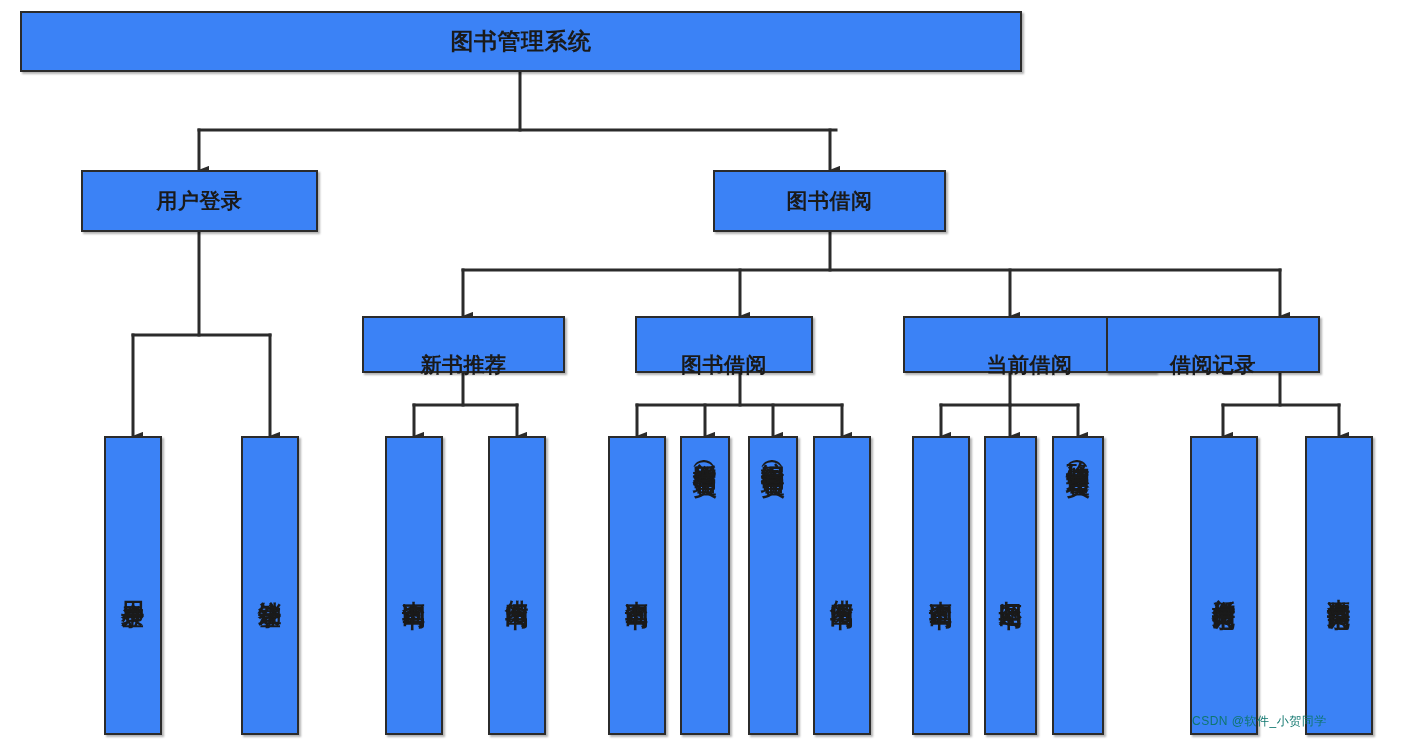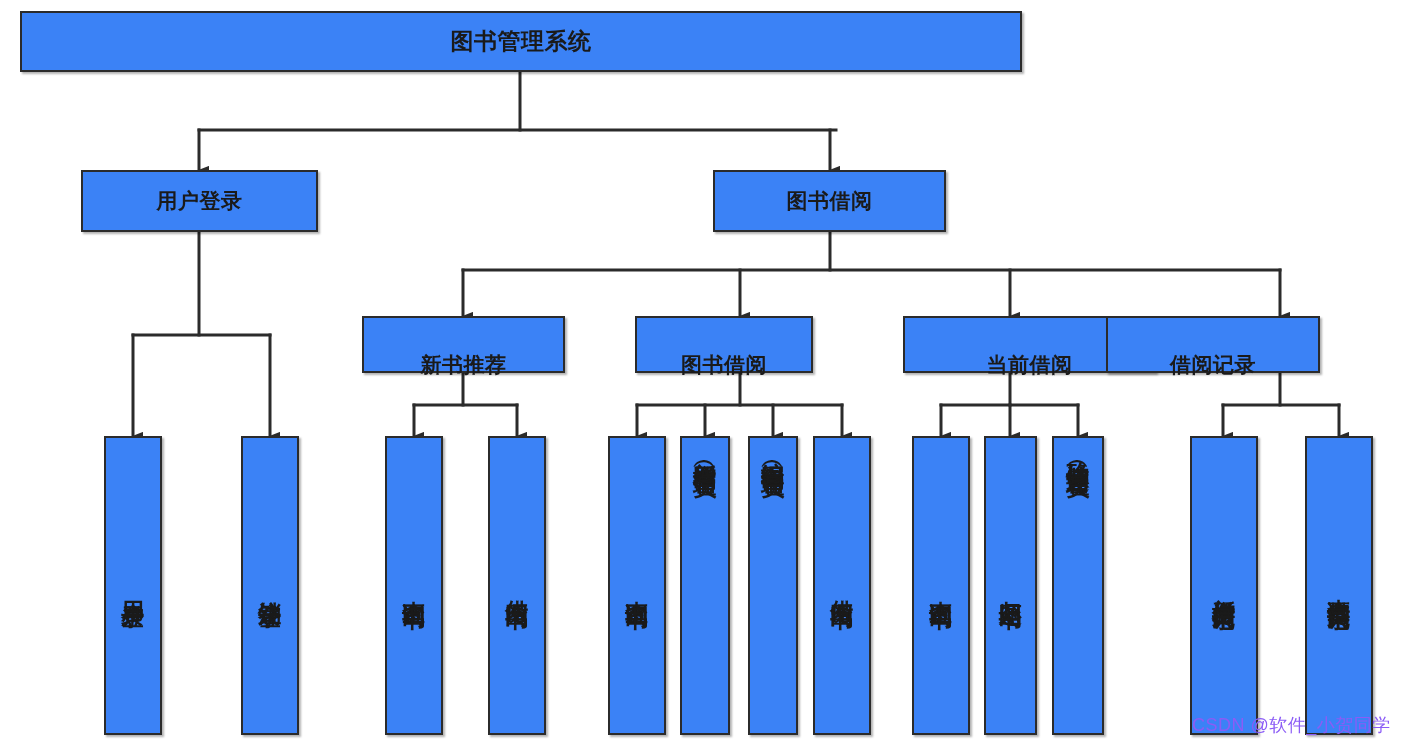--- a/index.html
+++ b/index.html
@@ -17,22 +17,22 @@
   .node.root span{font-size:23px;}
   .node.lvl2 span{font-size:21px;}
   .node.lvl3 span{font-size:21px;margin-top:40px;}
 
   .leaf{align-items:center;justify-content:center;padding:6px 0;}
   .leaf span{writing-mode:vertical-rl;text-orientation:upright;
              font-size:23px;line-height:1.16;letter-spacing:2px;
              white-space:nowrap;}
   .leaf.tall{align-items:flex-start;}
 
-  .watermark{position:absolute;left:1192px;top:713px;font-size:18px;
-             color:#8b5cf6;white-space:nowrap;letter-spacing:0.5px;}
+  .watermark{position:absolute;left:1192px;top:713px;font-size:12px;
+             color:#0f766e;white-space:nowrap;letter-spacing:0.5px;}
 </style>
 </head>
 <body>
 
 <div id="stage">
 
   <svg class="wires" viewBox="0 0 1405 747" preserveAspectRatio="none">
     <defs>
       <marker id="arw" markerWidth="9" markerHeight="11" refX="4.5" refY="10.2" orient="auto" markerUnits="userSpaceOnUse">
         <path d="M0.3,0 L8.7,0 L4.5,10.8 Z" fill="#2b2b2b"></path>

